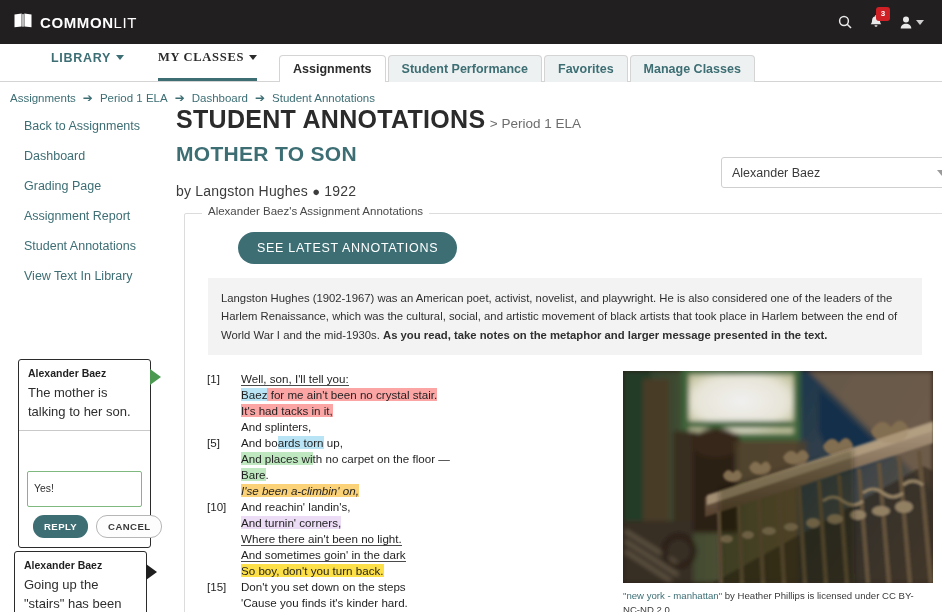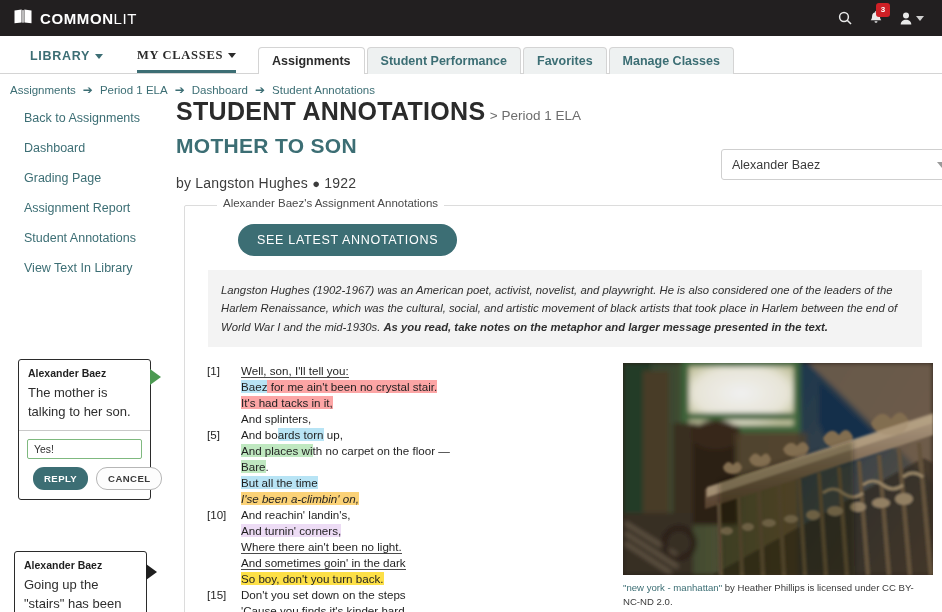--- a/index.html
+++ b/index.html
@@ -5,21 +5,21 @@
   * { box-sizing: border-box; margin: 0; padding: 0; }
   html, body {
     width: 942px; height: 612px;
     font-family: "Liberation Sans", sans-serif;
     background: #ffffff;
     overflow: hidden;
   }
 
   
   .topbar {
-    height: 36px; background: #221f20;
+    height: 44px; background: #221f20;
     display: flex; align-items: center;
     padding: 0 14px;
     position: relative;
   }
   .logo { display: flex; align-items: center; gap: 7px; }
   .logo-mark { display: block; }
   .logo-text {
     color: #fff; font-size: 15px; font-weight: bold; letter-spacing: .6px;
   }
   .logo-text .thin { font-weight: normal; letter-spacing: .6px; }
@@ -41,21 +41,21 @@
     border-left: 4px solid transparent; border-right: 4px solid transparent;
     border-top: 5px solid #cfcfcf;
   }
 
   
   .navrow {
     height: 38px; background: #fff; display: flex; align-items: flex-end;
     border-bottom: 1px solid #d4d4d4;
     position: relative;
   }
-  .navleft { display: flex; align-items: flex-end; padding-left: 30px; gap: 34px; height: 100%; }
+  .navleft { display: flex; padding-left: 30px; gap: 34px; height: 100%; margin-left: 21px; }
   .navitem {
     font-size: 12.5px; font-weight: bold; letter-spacing: .7px;
     color: #3c6e74; display: flex; align-items: center;
     padding-bottom: 10px; cursor: pointer;
   }
   .navitem.dark { color: #2b2b2b; border-bottom: 3px solid #3c6e74; padding-bottom: 7px; font-family: Liberation Serif, serif; }
   .navitem .caret-d {
     width: 0; height: 0; margin-left: 5px;
     border-left: 4px solid transparent; border-right: 4px solid transparent;
     border-top: 5px solid currentColor;
@@ -116,33 +116,33 @@
   }
 
   
   .panel {
     margin: 14px 8px 0 8px;
     border: 1px solid #dcdcdc; border-radius: 2px;
     padding: 12px 12px 0 12px;
     position: relative;
   }
   .panel-legend {
-    position: absolute; top: -9px; left: 32px; background: #fff;
+    position: absolute; top: -9px; left: 17px; background: #fff;
     padding: 0 6px; font-size: 11.5px; color: #4a4a4a;
   }
   .btn-pill {
     background: #3c6e74; color: #fff; border: none; border-radius: 17px;
     font-size: 12.5px; letter-spacing: .7px;
     padding: 9px 19px; margin: 6px 0 0 41px; cursor: pointer;
     font-family: inherit;
   }
 
   .bio {
     background: #f3f3f3; margin: 14px 11px 0 11px;
-    padding: 11px 13px; font-size: 11.3px; color: #2f2f2f; line-height: 1.62; font-style: italic;
+    padding: 11px 13px; font-size: 11.3px; color: #2f2f2f; line-height: 1.62;
   }
   .bio b { font-weight: bold; }
 
   
   .poemrow { display: flex; margin-top: 16px; padding-left: 6px; }
   .poem { width: 406px; flex: 0 0 406px; position: relative; }
   .pline {
     display: flex; font-size: 11.6px; color: #1f1f1f; line-height: 16px;
     height: 16px; align-items: center;
   }
@@ -174,23 +174,23 @@
     font-size: 10.5px; font-weight: bold; color: #1f1f1f;
     padding: 7px 9px 5px 9px;
   }
   .anno .txt {
     font-size: 13px; color: #2e2e2e; line-height: 1.45;
     padding: 0 9px 8px 9px;
   }
   .anno .sep { border-top: 1px solid #c9c9c9; }
   .anno .reply-zone { padding: 8px 8px 9px 8px; }
   .anno input.reply-input {
-    width: 100%; height: 20px; border: 1px solid #7fb97f; border-radius: 2px;
+    width: 100%; height: 36px; border: 1px solid #7fb97f; border-radius: 2px;
     font-size: 10.4px; padding: 0 6px; color: #2e2e2e; outline: none;
-    font-family: inherit; background: #fff;
+    font-family: inherit; background: #fff; margin-top: 32px;
   }
   .anno .btns { display: flex; gap: 8px; margin-top: 8px; padding-left: 6px; }
   .btn-reply {
     background: #3c6e74; color: #fff; border: none; border-radius: 11px;
     font-size: 9.6px; font-weight: bold; letter-spacing: .4px;
     padding: 5px 11px; cursor: pointer; font-family: inherit;
   }
   .btn-cancel {
     background: #fdfdfd; color: #3a3a3a; border: 1px solid #b6b6b6; border-radius: 11px;
     font-size: 9.6px; font-weight: bold; letter-spacing: .4px;
@@ -338,24 +338,20 @@
           <div class="pline">
             <span class="lnum"></span>
             <span class="ptext"><span class="hl-g">And places wi</span><span>th no carpet on the floor —</span></span>
           </div>
 
           <div class="pline">
             <span class="lnum"></span>
             <span class="ptext"><span class="hl-g">Bare</span><span>.</span></span>
           </div>
 
-          <div class="pline">
-            <span class="lnum"></span>
-            <span class="ptext"><span class="hl-b">But all the time</span></span>
-          </div>
 
           <div class="pline">
             <span class="lnum"></span>
             <span class="ptext"><span class="hl-y2">I'se been a-climbin' on,</span></span>
           </div>
 
           <div class="pline">
             <span class="lnum">[10]</span>
             <span class="ptext"><span>And reachin' landin's,</span></span>
           </div>

